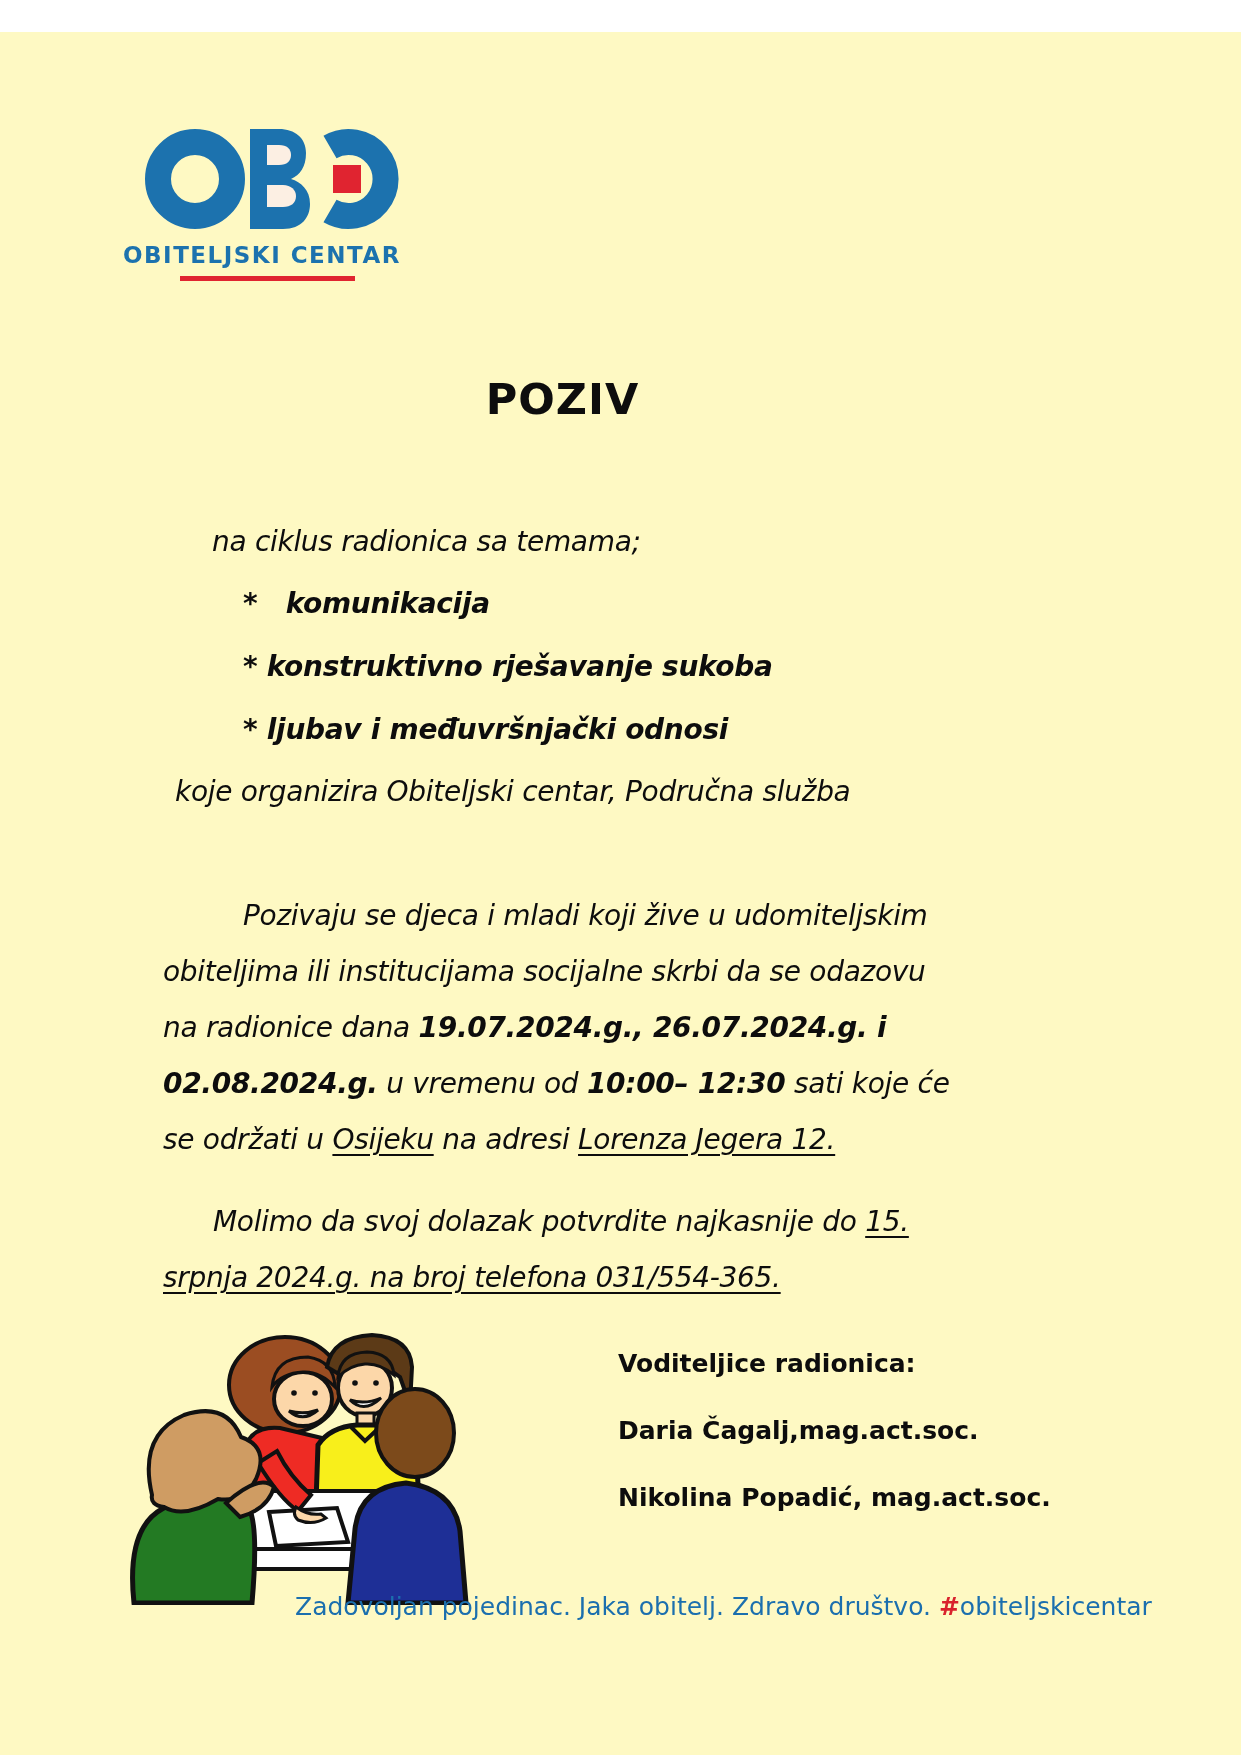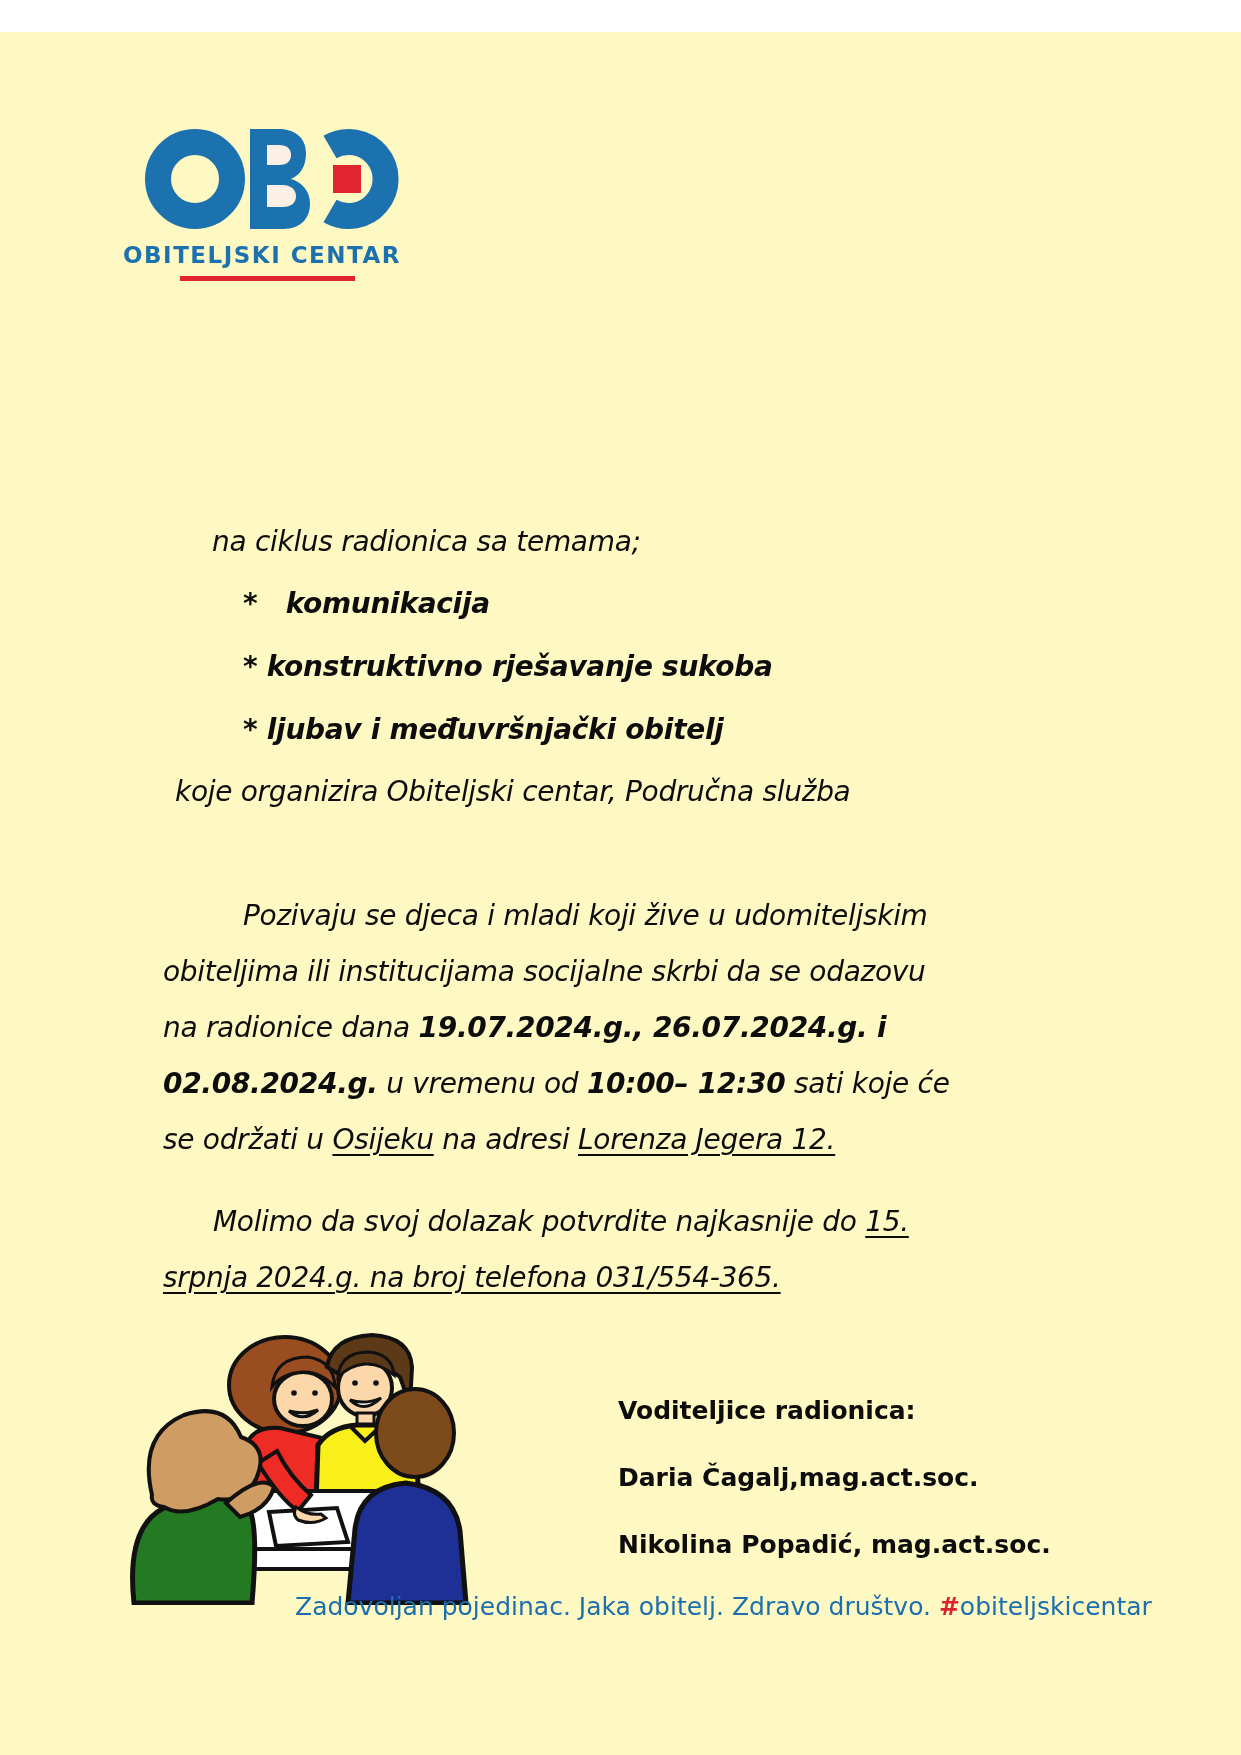--- a/index.html
+++ b/index.html
@@ -42,21 +42,21 @@
     font-size:28px;
     line-height:40px;
     color:#0d0d0d;
     white-space:pre;
     letter-spacing:-0.3px;
     text-align:center;
   }
   .body-line .b{font-weight:700;}
   .body-line .u{text-decoration:underline;text-underline-offset:5px;}
   
-  .facilitators{position:absolute;left:618px;top:1364px;}
+  .facilitators{position:absolute;left:618px;top:1317px;}
   .fac-heading,.fac-name{
     font-weight:700;font-size:25px;color:#0d0d0d;
     margin-bottom:38px;white-space:pre;
   }
   
   .footer{
     position:absolute;left:295px;top:1560px;
     font-size:25px;color:#1b6fae;white-space:pre;
   }
   .footer .hash{color:#d9232d;font-weight:700;}
@@ -78,26 +78,27 @@
       <path d="M122,58 h16 c8,0 13,5 13,11 c0,7 -5,11 -13,11 h-16 Z" fill="#fcefe3"></path>
 
       <path d="M 185,20 A 37,37 0 1 1 185,84" fill="none" stroke="#1c72ae" stroke-width="26"></path>
 
       <rect x="188" y="38" width="28" height="28" fill="#e02430"></rect>
     </svg>
     <div class="wordmark">OBITELJSKI CENTAR</div>
     <div class="logo-underline"></div>
   </div>
 
+  <h1 class="title">POZIV</h1>
 
   <div class="body-text">
       <div class="body-line" style="left: 212px; top: 490px;"><span>na ciklus radionica sa temama;</span></div>
       <div class="body-line" style="left: 243px; top: 552px;"><span class="b">*   komunikacija</span></div>
       <div class="body-line" style="left: 243px; top: 615px;"><span class="b">* konstruktivno rješavanje sukoba</span></div>
-      <div class="body-line" style="left: 243px; top: 678px;"><span class="b">* ljubav i međuvršnjački obitelj</span></div>
+      <div class="body-line" style="left: 243px; top: 678px;"><span class="b">* ljubav i međuvršnjački odnosi</span></div>
       <div class="body-line" style="left: 175px; top: 740px;"><span>koje organizira Obiteljski centar, Područna služba</span></div>
       <div class="body-line" style="left: 243px; top: 864px;"><span>Pozivaju se djeca i mladi koji žive u udomiteljskim</span></div>
       <div class="body-line" style="left: 163px; top: 920px;"><span>obiteljima ili institucijama socijalne skrbi da se odazovu</span></div>
       <div class="body-line" style="left: 163px; top: 976px;"><span>na radionice dana </span><span class="b">19.07.2024.g., 26.07.2024.g. i</span></div>
       <div class="body-line" style="left: 163px; top: 1032px;"><span class="b">02.08.2024.g.</span><span> u vremenu od </span><span class="b">10:00– 12:30</span><span> sati koje će</span></div>
       <div class="body-line" style="left: 163px; top: 1088px;"><span>se održati u </span><span class="u">Osijeku</span><span> na adresi </span><span class="u">Lorenza Jegera 12.</span></div>
       <div class="body-line" style="left: 213px; top: 1170px;"><span>Molimo da svoj dolazak potvrdite najkasnije do </span><span class="u">15.</span></div>
       <div class="body-line" style="left: 163px; top: 1226px;"><span class="u">srpnja 2024.g. na broj telefona 031/554-365.</span></div>
     </div>
 

